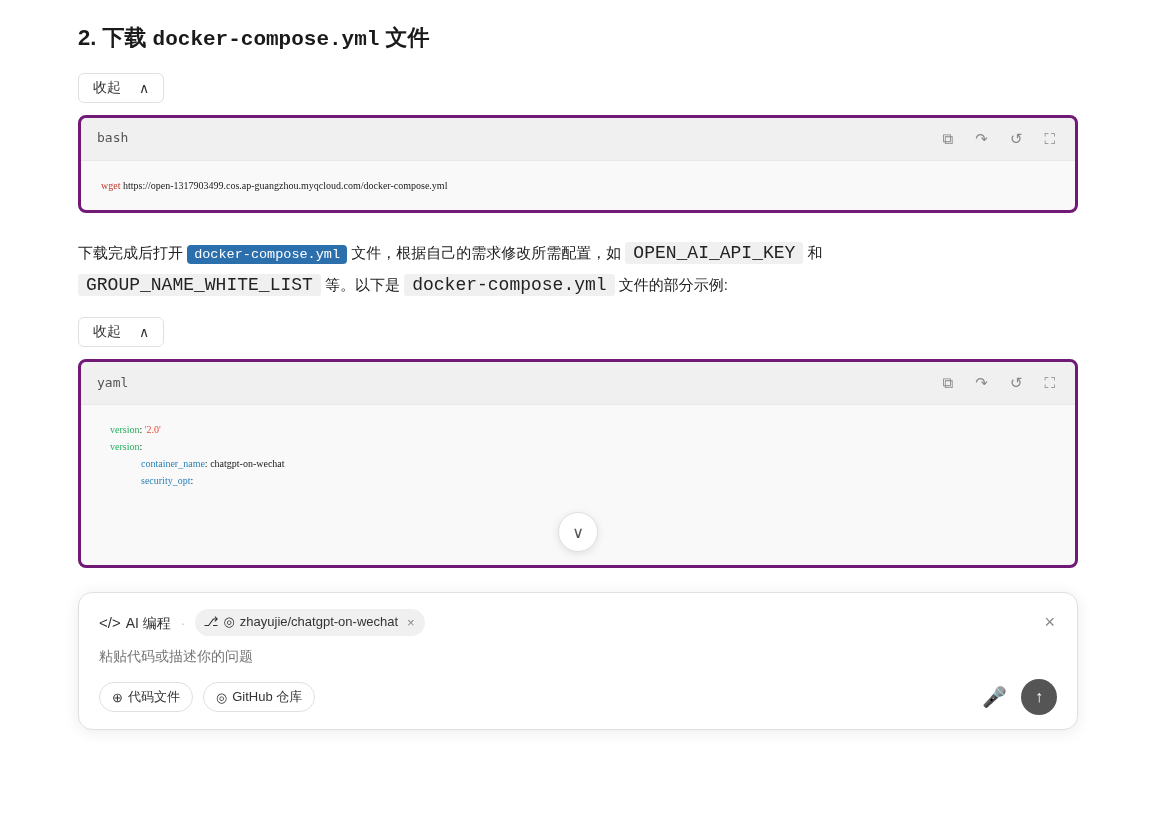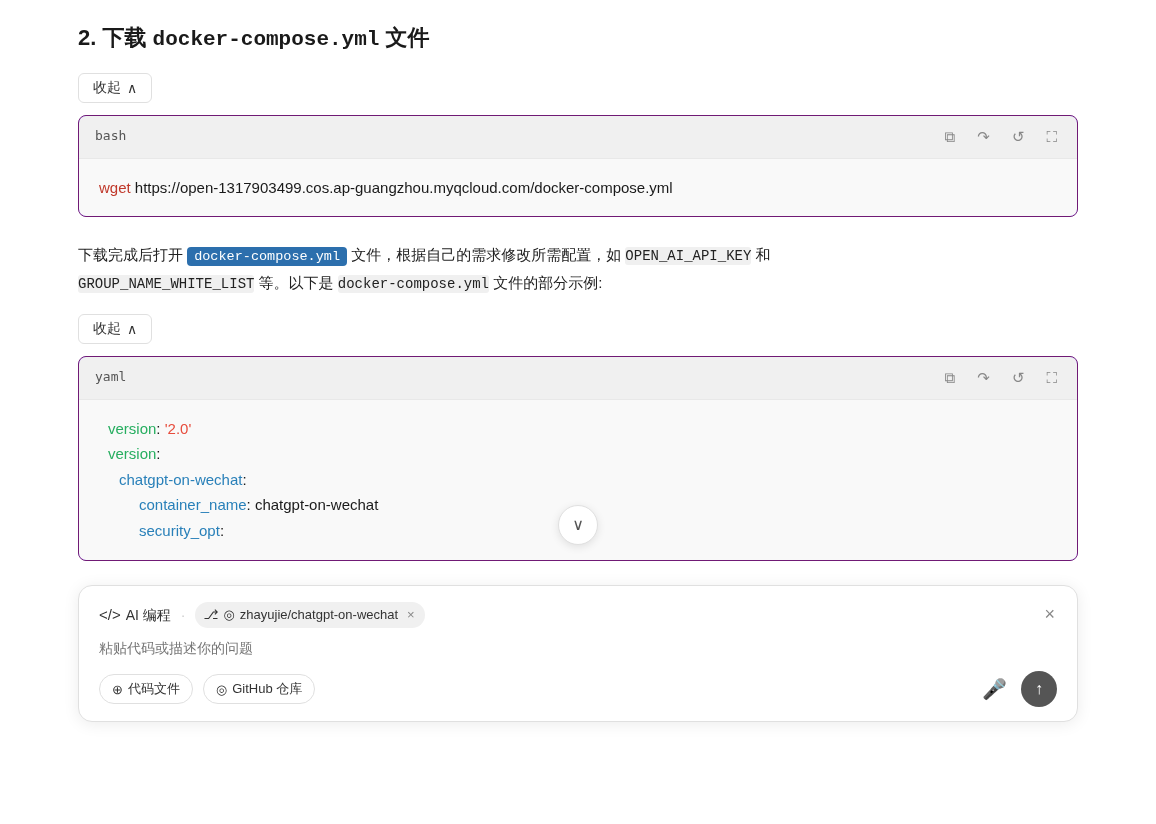--- a/index.html
+++ b/index.html
@@ -24,33 +24,33 @@
     }
     .section-title code {
       font-family: 'Courier New', Courier, monospace;
       font-size: 21px;
       background: none;
     }
 
     .collapse-btn {
       display: inline-flex;
       align-items: center;
-      gap: 6px;
+      gap: 18px;
       padding: 5px 14px;
       border: 1px solid #e0e0e0;
       border-radius: 6px;
       background: #fff;
       font-size: 14px;
       color: #333;
       cursor: pointer;
       margin-bottom: 12px;
     }
 
     .code-block {
-      border: 1px solid #701a75;
+      border: 3px solid #701a75;
       border-radius: 8px;
       overflow: hidden;
       margin-bottom: 24px;
       background: #6d28d9;
     }
     .code-header {
       display: flex;
       align-items: center;
       justify-content: space-between;
       padding: 10px 16px;
@@ -72,42 +72,42 @@
       border: none;
       cursor: pointer;
       color: #888;
       font-size: 15px;
       padding: 2px 4px;
       border-radius: 3px;
     }
 
     .code-body {
       padding: 16px 20px;
-      font-family: Liberation Sans, sans-serif;
-      font-size: 15px;
+      font-family: Liberation Serif, serif;
+      font-size: 10px;
       line-height: 1.7;
       background: #f9f9f9;
       overflow-x: auto;
     }
     .code-body .kw-red { color: #c0392b; }
 
     
     .section-3 { margin-top: 10px; }
     .section-desc {
       font-size: 15px;
       color: #222;
       margin-bottom: 16px;
       line-height: 1.8;
     }
     .section-desc code {
       font-family: 'Courier New', Courier, monospace;
       background: #f0f0f0;
-      padding: 1px 0;
+      padding: 1px 8px;
       border-radius: 3px;
-      font-size: 14px;
+      font-size: 18px;
       color: #222;
     }
     .section-desc .highlight-code {
       background: #2c6fad;
       color: #fff;
       padding: 2px 7px;
       border-radius: 4px;
       font-family: 'Courier New', Courier, monospace;
       font-size: 13.5px;
     }
@@ -304,21 +304,20 @@
           <div class="code-actions">
             <button class="code-action-btn" title="Copy">⧉</button>
             <button class="code-action-btn" title="Redo">↷</button>
             <button class="code-action-btn" title="Reset">↺</button>
             <button class="code-action-btn" title="Fullscreen">⛶</button>
           </div>
         </div>
         <div class="code-body yaml-code" style="min-height:160px;">
           <span style="display:block"><span class="kw-green">version</span><span>: </span><span class="kw-str">'2.0'</span></span>
           <span style="display:block"><span class="kw-green">version</span><span>:</span></span>
-          <span style="display:block; padding-left:20px"><span class="kw-blue">chatgpt-on-wechat</span><span>:</span></span>
           <span style="display:block; padding-left:40px"><span class="kw-blue">container_name</span><span>: </span><span>chatgpt-on-wechat</span></span>
           <span style="display:block; padding-left:40px"><span class="kw-blue">security_opt</span><span>:</span></span>
         </div>
       </div>
       <button class="scroll-down-btn" style="position:absolute;right:50%;bottom:16px;transform:translateX(50%);">
         <span>∨</span>
       </button>
     </div>
   </div>
 

